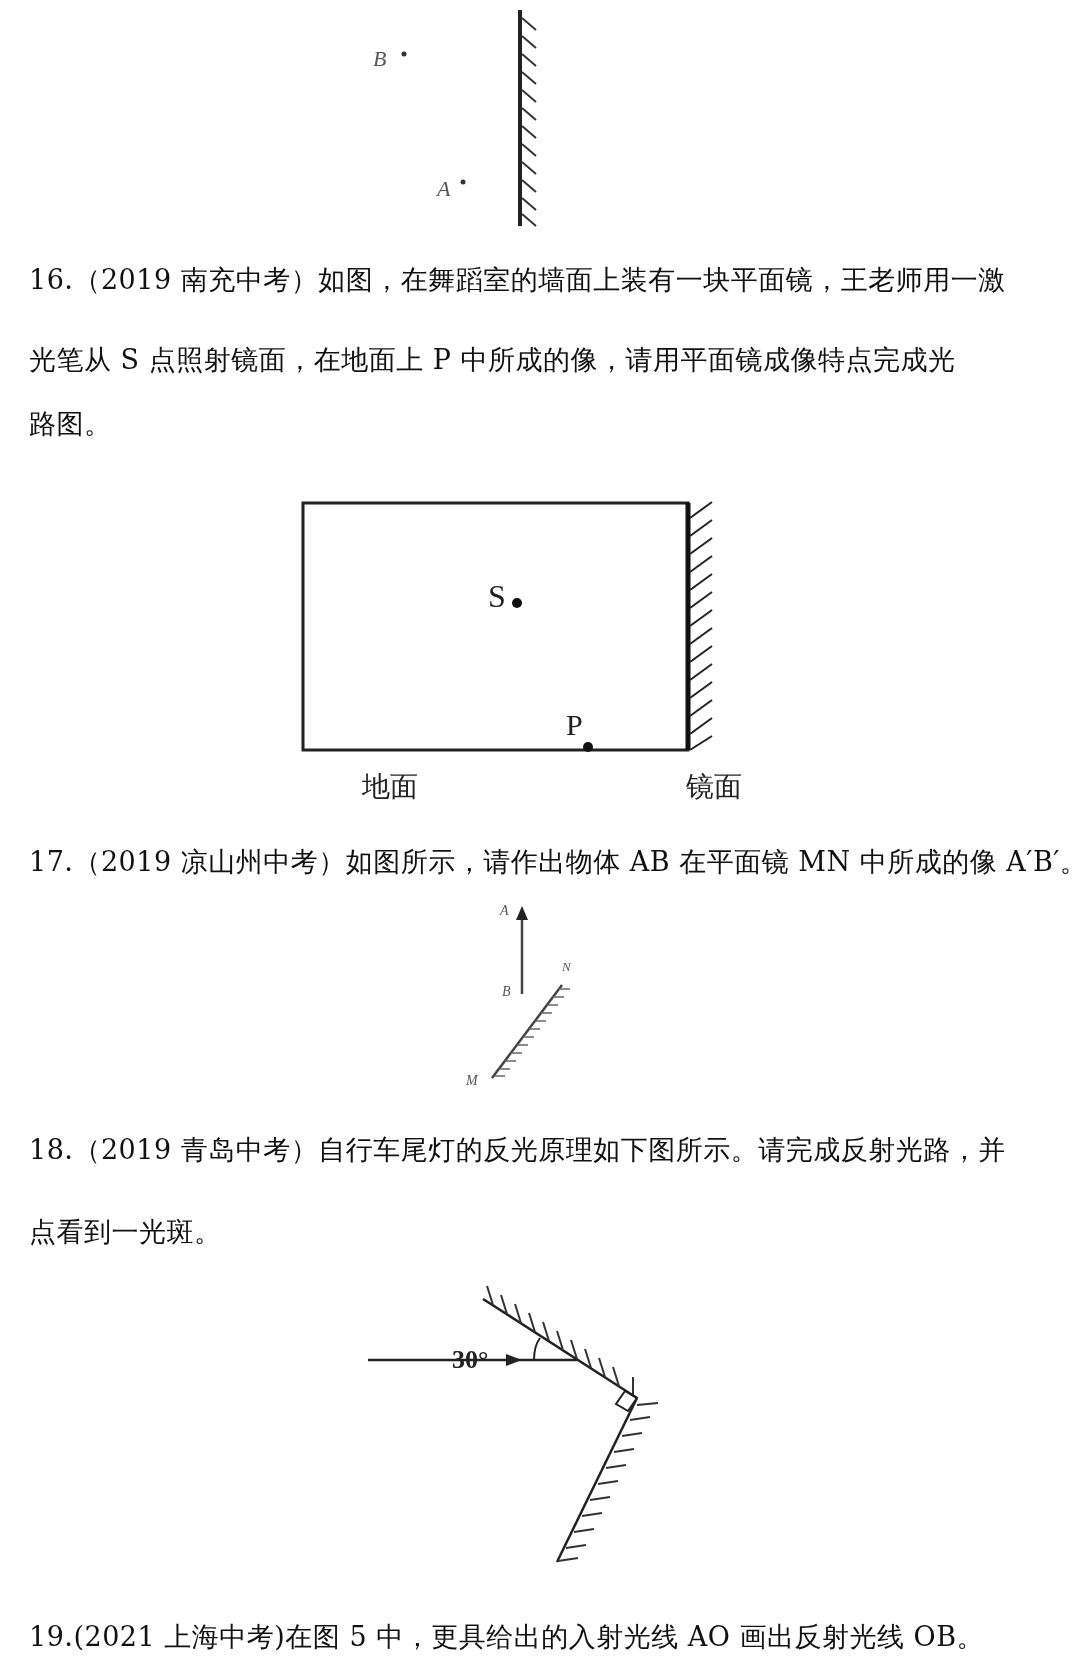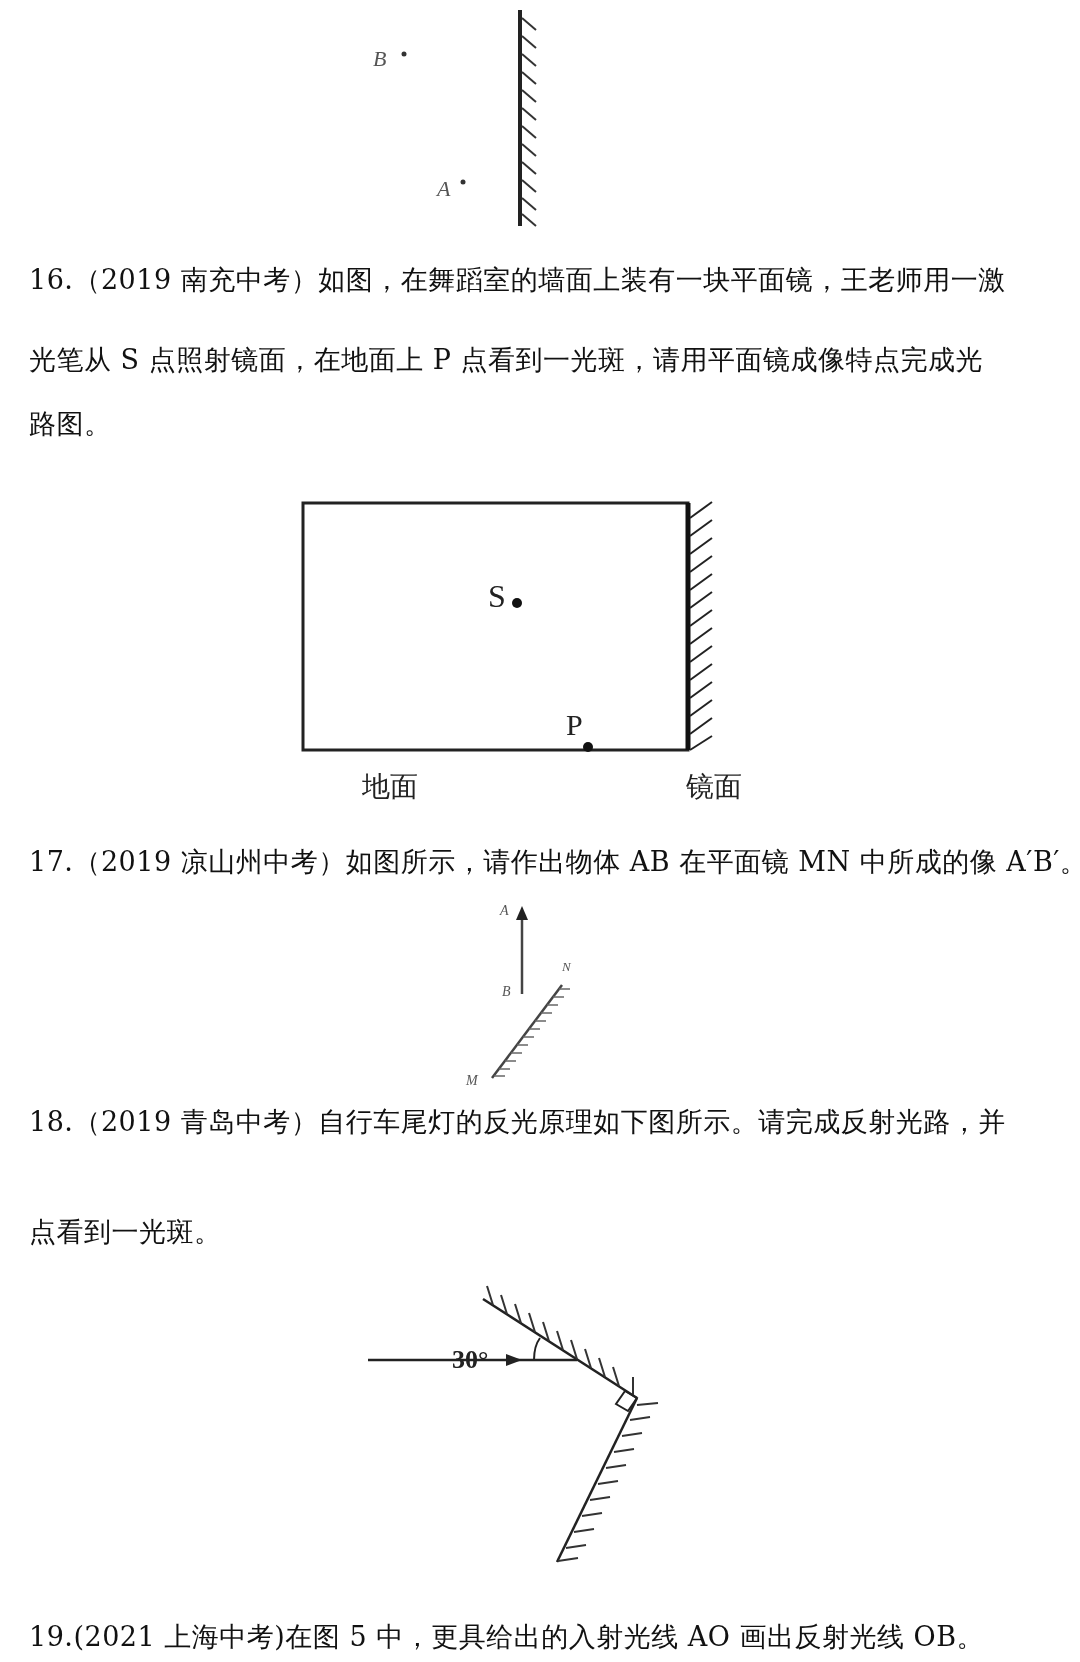--- a/index.html
+++ b/index.html
@@ -30,21 +30,21 @@
     <line x1="522" y1="198" x2="536" y2="210"></line>
       <line x1="522" y1="214" x2="536" y2="226"></line>
   </g>
   <text x="373" y="66" font-size="22" font-style="italic" fill="#555">B</text>
   <circle cx="404" cy="54" r="2.5" fill="#333"></circle>
   <text x="437" y="196" font-size="22" font-style="italic" fill="#555">A</text>
   <circle cx="463" cy="182" r="2.5" fill="#333"></circle>
 </svg>
 
 <div class="line" style="top:263px">16.（2019 南充中考）如图，在舞蹈室的墙面上装有一块平面镜，王老师用一激</div>
-<div class="line" style="top:343px">光笔从 S 点照射镜面，在地面上 P 点看到一光斑，请用平面镜成像特点完成光</div>
+<div class="line" style="top:343px">光笔从 S 点照射镜面，在地面上 P 中所成的像，请用平面镜成像特点完成光</div>
 <div class="line" style="top:407px">路图。</div>
 
 <svg class="fig" width="1080" height="820" viewBox="0 0 1080 820">
   <rect x="303" y="503" width="385" height="247" fill="none" stroke="#222" stroke-width="3"></rect>
   <line x1="688" y1="503" x2="688" y2="750" stroke="#111" stroke-width="5"></line>
   <g stroke="#222" stroke-width="2">
     <line x1="690" y1="518" x2="712" y2="502"></line>
       <line x1="690" y1="536" x2="712" y2="520"></line>
     <line x1="690" y1="554" x2="712" y2="538"></line>
       <line x1="690" y1="572" x2="712" y2="556"></line>
@@ -86,21 +86,21 @@
       <line x1="517" y1="1045" x2="528" y2="1045"></line>
     <line x1="511" y1="1053" x2="522" y2="1053"></line>
       <line x1="505" y1="1061" x2="516" y2="1061"></line>
     <line x1="499" y1="1069" x2="510" y2="1069"></line>
       <line x1="494" y1="1076" x2="505" y2="1076"></line>
   </g>
   <text x="562" y="971" font-size="13" font-style="italic" fill="#555">N</text>
   <text x="466" y="1085" font-size="14" font-style="italic" fill="#555">M</text>
 </svg>
 
-<div class="line" style="top:1105px">18.（2019 青岛中考）自行车尾灯的反光原理如下图所示。请完成反射光路，并</div>
+<div class="line" style="top:1133px">18.（2019 青岛中考）自行车尾灯的反光原理如下图所示。请完成反射光路，并</div>
 <div class="line" style="top:1215px">点看到一光斑。</div>
 
 <svg class="fig" width="1080" height="1600" viewBox="0 0 1080 1600">
   <line x1="368" y1="1360" x2="577" y2="1360" stroke="#222" stroke-width="2.5"></line>
   <polygon points="522,1360 506,1354 506,1366" fill="#222"></polygon>
   <text x="452" y="1368" font-size="26" font-weight="bold" fill="#222">30°</text>
   <path d="M 534 1360 Q 534 1346 540 1338" fill="none" stroke="#222" stroke-width="2"></path>
   <line x1="483" y1="1299" x2="637" y2="1398" stroke="#222" stroke-width="2.5"></line>
   <g stroke="#333" stroke-width="2">
     <line x1="493" y1="1305" x2="487" y2="1286"></line>

